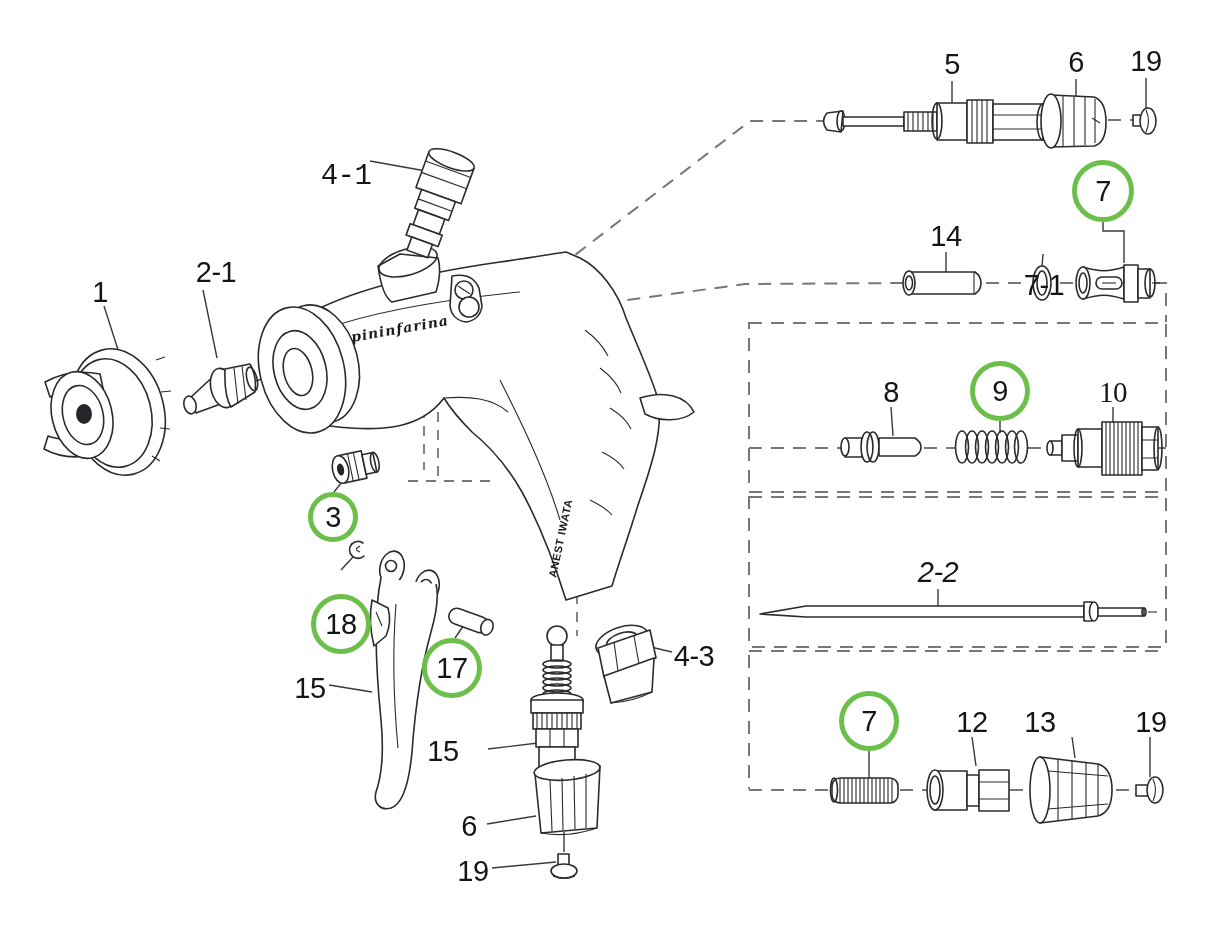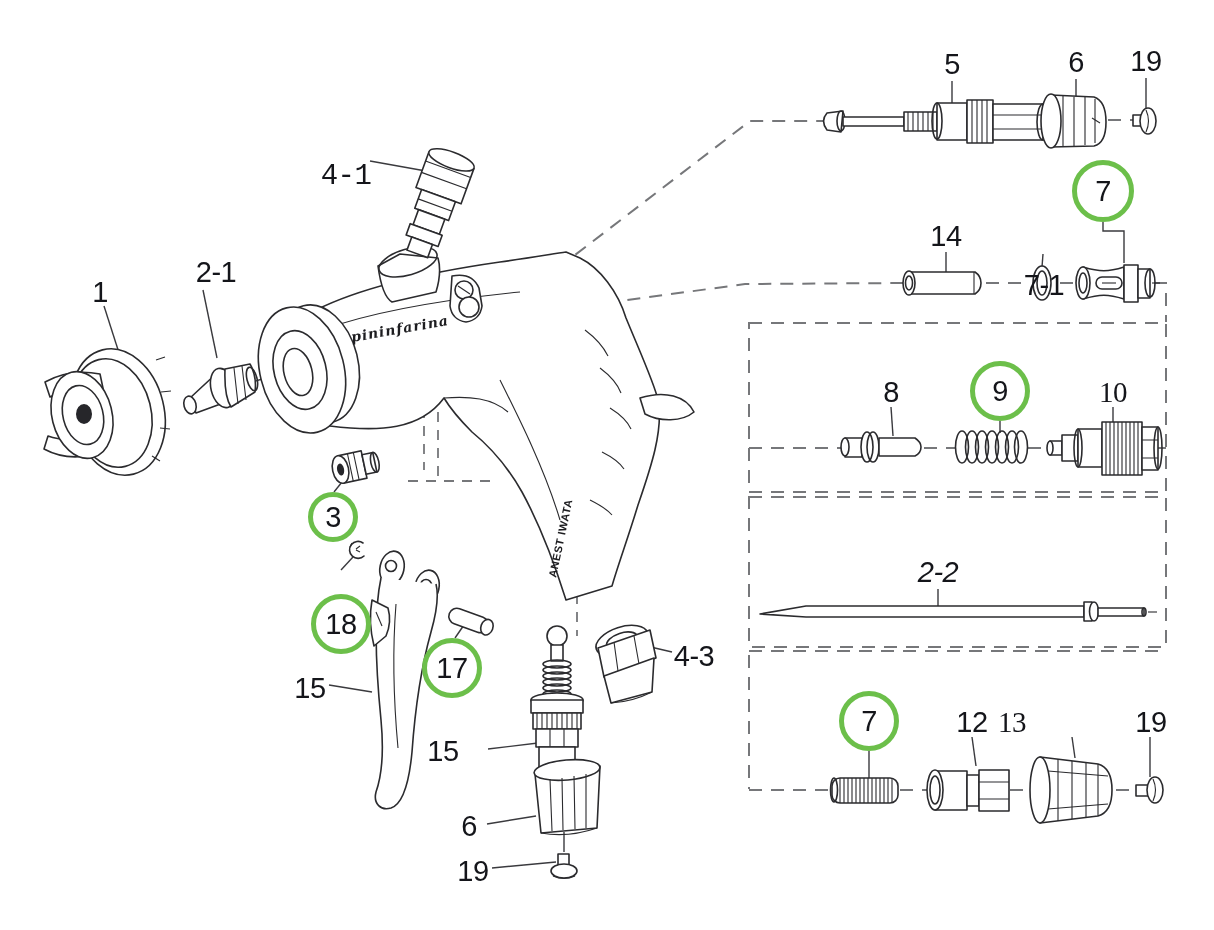--- a/index.html
+++ b/index.html
@@ -391,17 +391,17 @@
       <div class="part-label" style="left: 1146px; top: 61px;">19</div>
       <div class="part-label circled" style="left: 1103px; top: 191px; width: 62px; height: 62px;">7</div>
       <div class="part-label" style="left: 946px; top: 236px;">14</div>
       <div class="part-label" style="left: 1044px; top: 237px; margin-top: 48px;">7-1</div>
       <div class="part-label" style="left: 891px; top: 392px;">8</div>
       <div class="part-label circled" style="left: 1000px; top: 391px; width: 60px; height: 60px;">9</div>
       <div class="part-label" style="left: 1113px; top: 392px; font-family: Liberation Serif, serif;">10</div>
       <div class="part-label" style="left: 938px; top: 572px; font-style: italic;">2-2</div>
       <div class="part-label circled" style="left: 869px; top: 721px; width: 60px; height: 60px;">7</div>
       <div class="part-label" style="left: 972px; top: 722px; text-align: center;">12</div>
-      <div class="part-label" style="left: 1012px; top: 722px; font-family: Liberation Serif, serif;">13</div>
+      <div class="part-label" style="left: 1040px; top: 722px;">13</div>
       <div class="part-label" style="left: 1151px; top: 722px;">19</div>
     </div>
 
 </div>
 
 </body></html>

